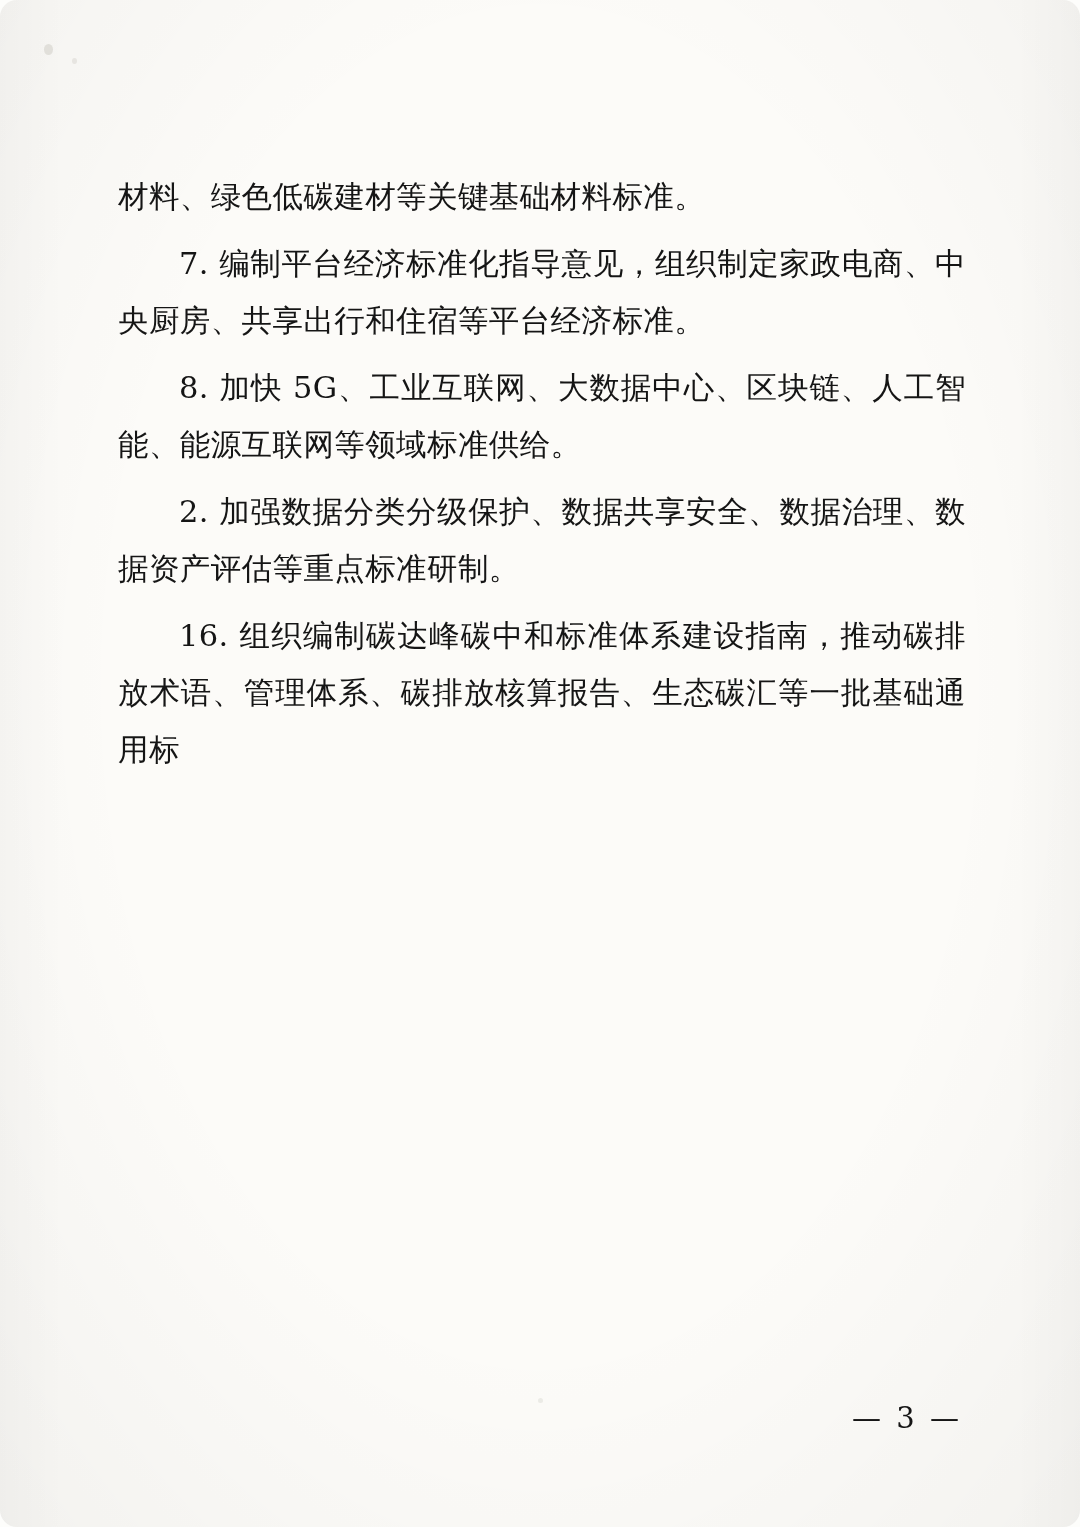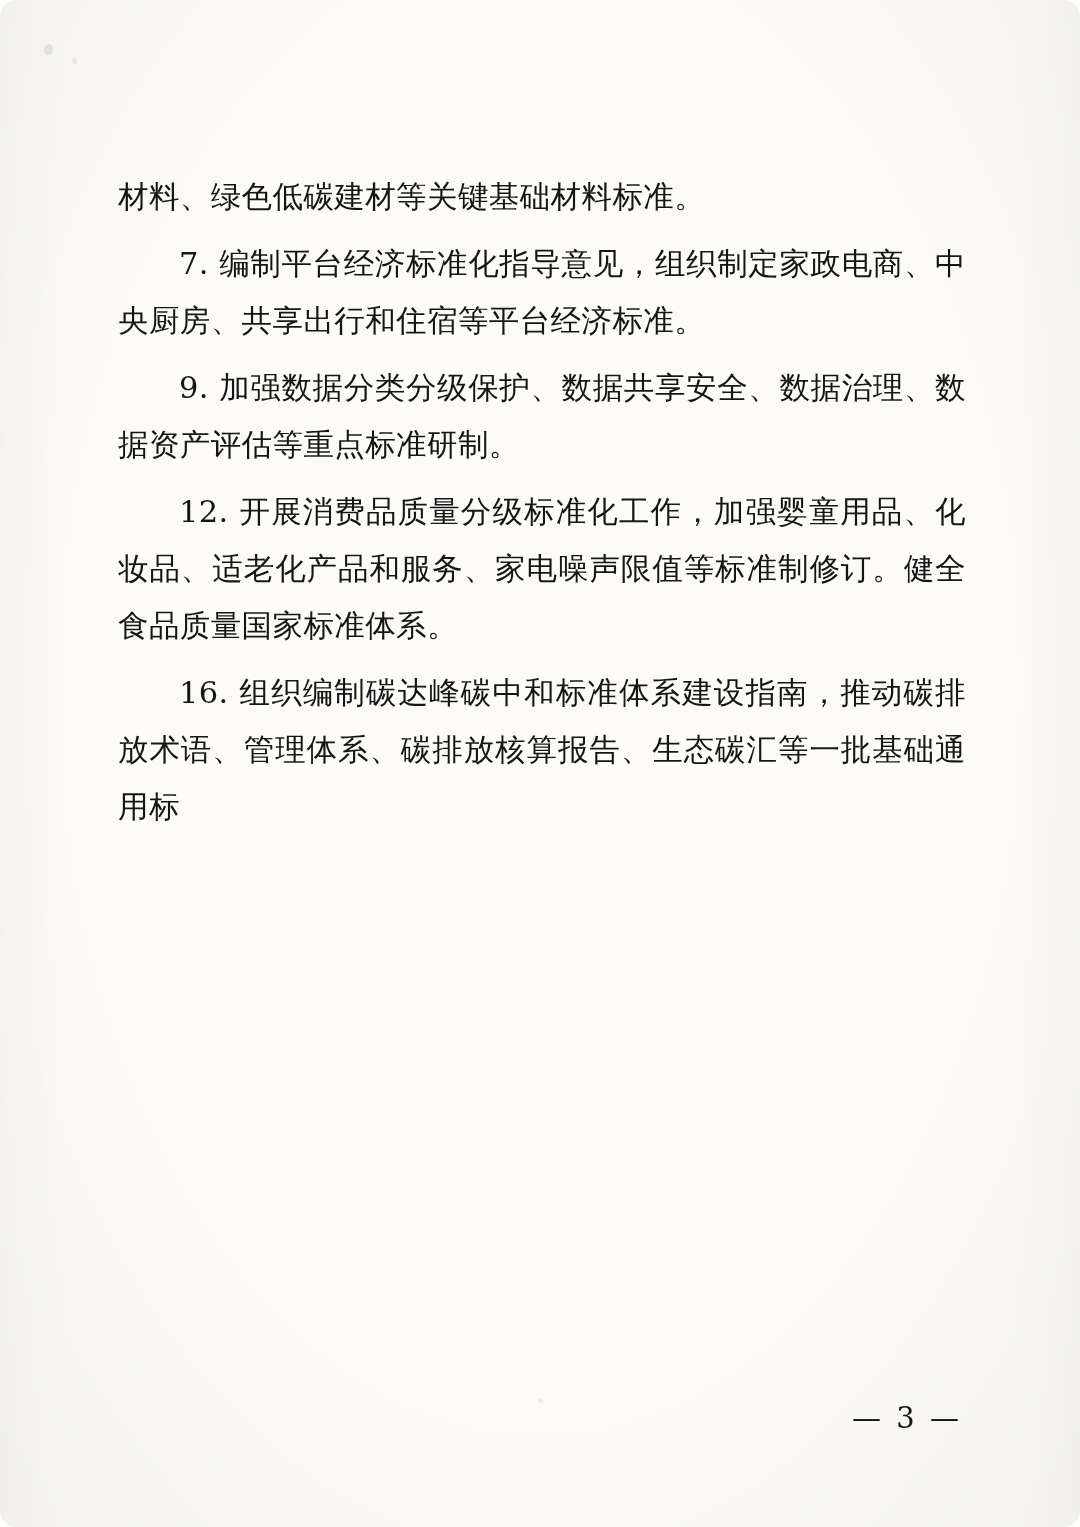--- a/index.html
+++ b/index.html
@@ -64,20 +64,20 @@
 
 <div class="page">
 
   <span class="speck" style="left:44px; top:44px; width:9px; height:11px;"></span>
   <span class="speck" style="left:72px; top:58px; width:5px; height:6px; opacity:0.4;"></span>
   <span class="speck" style="left:538px; top:1398px; width:5px; height:5px; opacity:0.35;"></span>
 
   <div class="content">
     <p class="line-block">材料、绿色低碳建材等关键基础材料标准。</p>
     <p class="line-block indent">7.  编制平台经济标准化指导意见，组织制定家政电商、中央厨房、共享出行和住宿等平台经济标准。</p>
-    <p class="line-block indent">9.  加强数据分类分级保护、数据共享安全、数据治理、数据资产评估等重点标准研制。</p>
-    <p class="line-block indent">12.  开展消费品质量分级标准化工作，加强婴童用品、化妆品、适老化产品和服务、家电噪声限值等标准制修订。健全食品质量国家标准体系。</p>
+    <p class="line-block indent">8.  加快 5G、工业互联网、大数据中心、区块链、人工智能、能源互联网等领域标准供给。</p>
+    <p class="line-block indent">2.  加强数据分类分级保护、数据共享安全、数据治理、数据资产评估等重点标准研制。</p>
     <p class="line-block indent">16.  组织编制碳达峰碳中和标准体系建设指南，推动碳排放术语、管理体系、碳排放核算报告、生态碳汇等一批基础通用标</p>
   </div>
 
   <div class="page-number">— 3 —</div>
 
 </div>
 
 </body></html>

